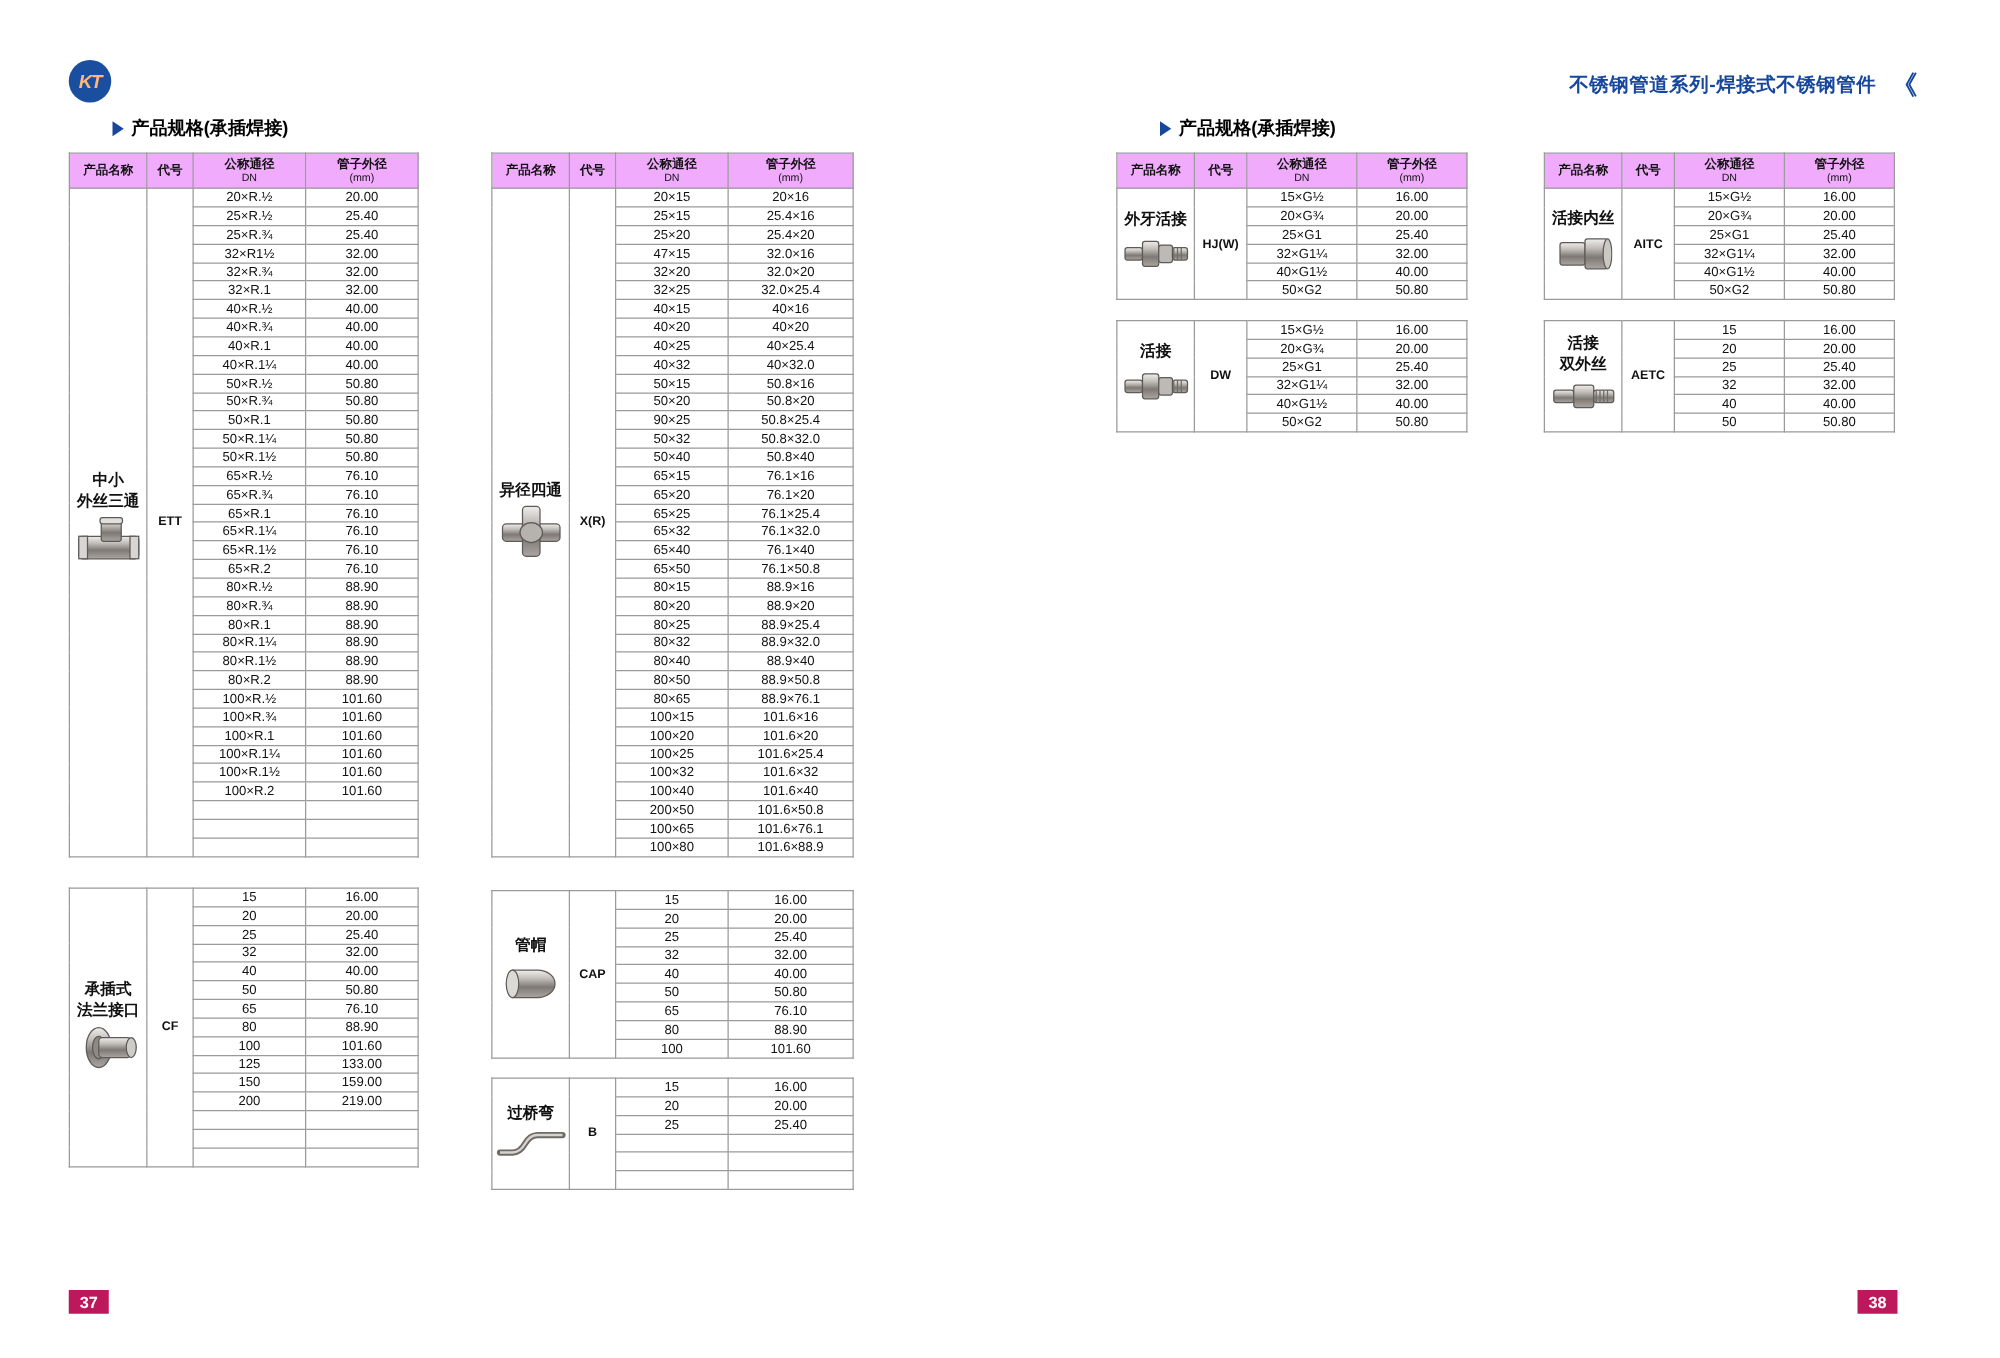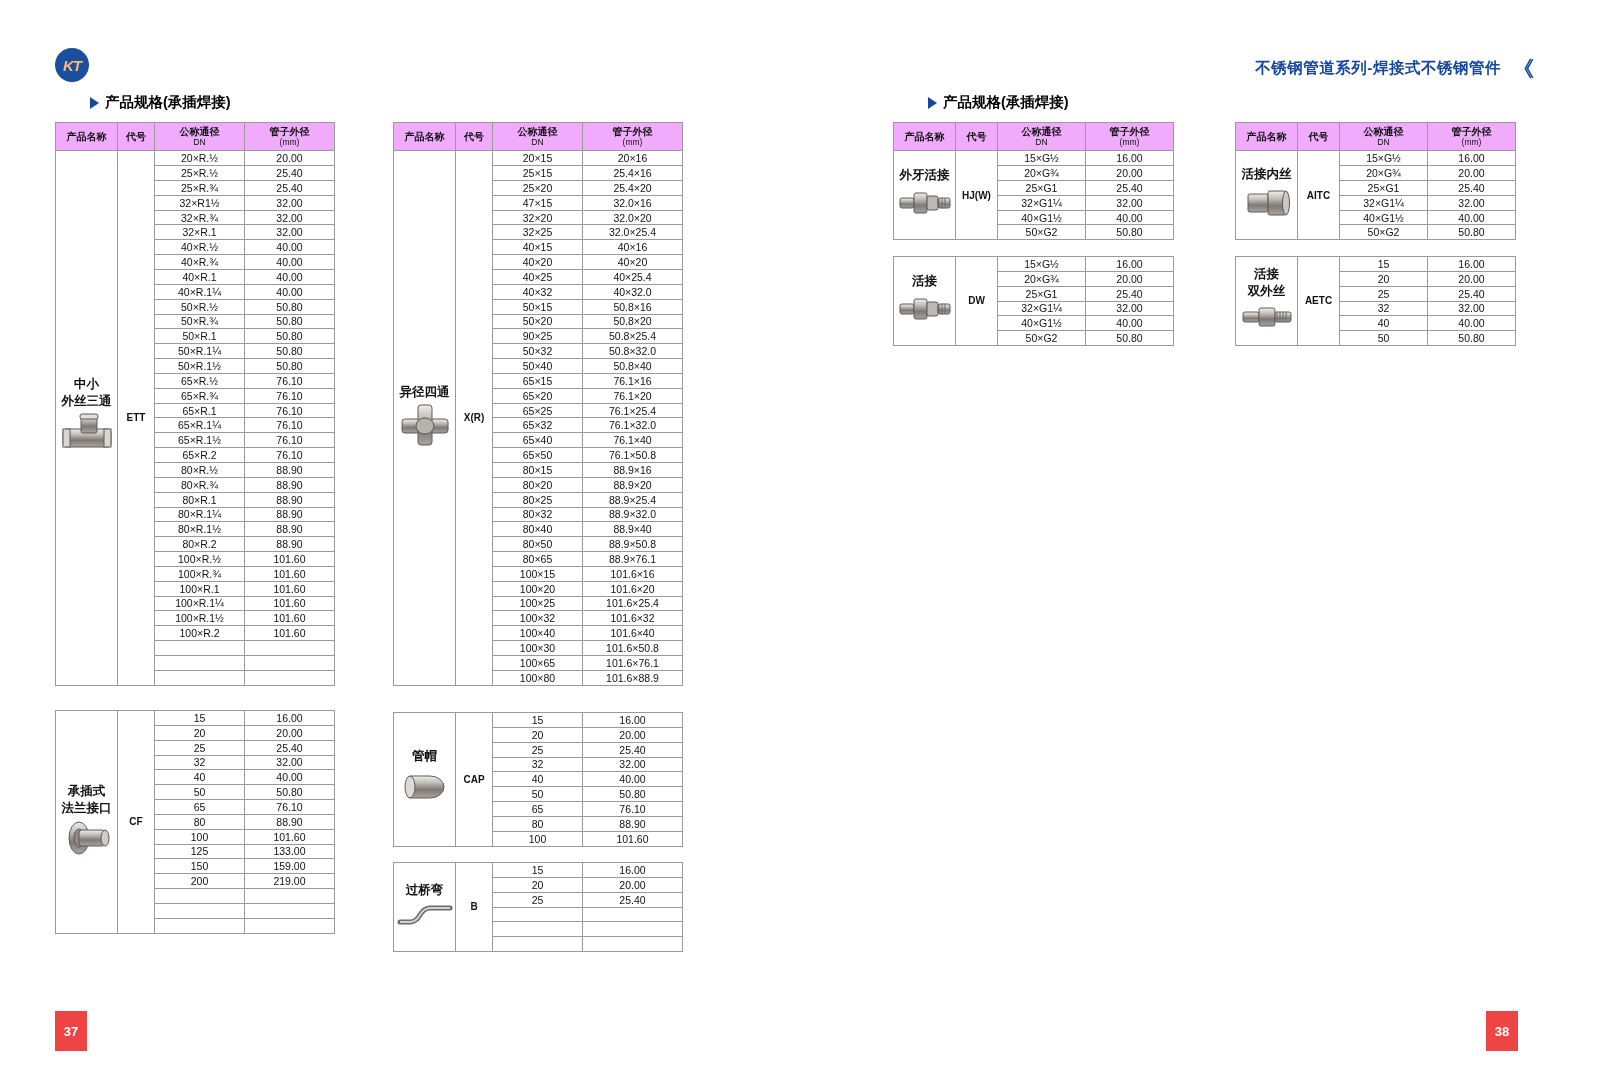--- a/index.html
+++ b/index.html
@@ -31,21 +31,21 @@
   table{border-collapse:collapse;table-layout:fixed;}
   td,th{border:1px solid #9a9a9a;font-size:10.5px;text-align:center;color:#111;
     padding:0;line-height:1.15;}
   thead td{background:#f0abfc;font-weight:bold;font-size:10px;padding:3px 0;}
   .hdr-sub{font-size:8.5px;font-weight:normal;display:block;}
   .rowh{height:14.85px;}
   .namecell{font-size:12.5px;font-weight:bold;line-height:1.35;vertical-align:middle;}
   .codecell{font-size:10px;font-weight:bold;vertical-align:middle;}
   .imgwrap{display:flex;flex-direction:column;align-items:center;justify-content:center;gap:3px;}
 
-  .footer-num{position:absolute;bottom:35px;width:32px;height:40px;background:#ef4444;color:#fff;
+  .footer-num{position:absolute;bottom:35px;width:32px;height:19px;background:#be185d;color:#fff;
     font-size:13px;font-weight:bold;display:flex;align-items:center;justify-content:center;}
 </style>
 </head>
 <body>
 
 <div class="page">
 
   <div class="header">
     <div class="logo">
       <div class="logo-mark">KT</div>
@@ -416,21 +416,21 @@
           </tr>
           <tr class="rowh">
             <td>100×32</td>
             <td>101.6×32</td>
           </tr>
           <tr class="rowh">
             <td>100×40</td>
             <td>101.6×40</td>
           </tr>
           <tr class="rowh">
-            <td>100×30</td>
+            <td>200×50</td>
             <td>101.6×50.8</td>
           </tr>
           <tr class="rowh">
             <td>100×65</td>
             <td>101.6×76.1</td>
           </tr>
           <tr class="rowh">
             <td>100×80</td>
             <td>101.6×88.9</td>
           </tr>

